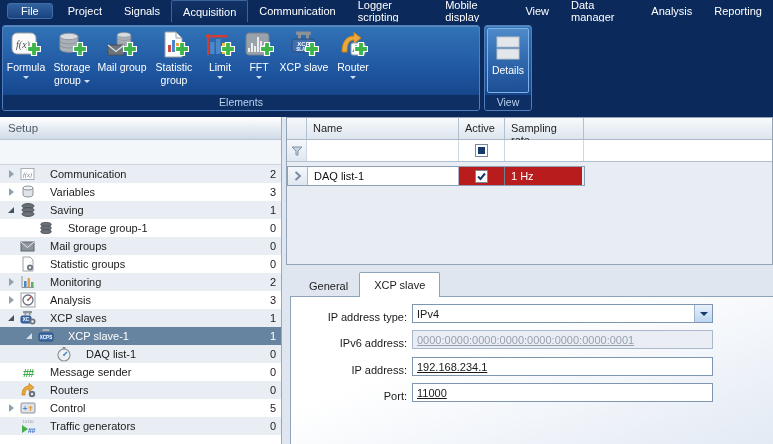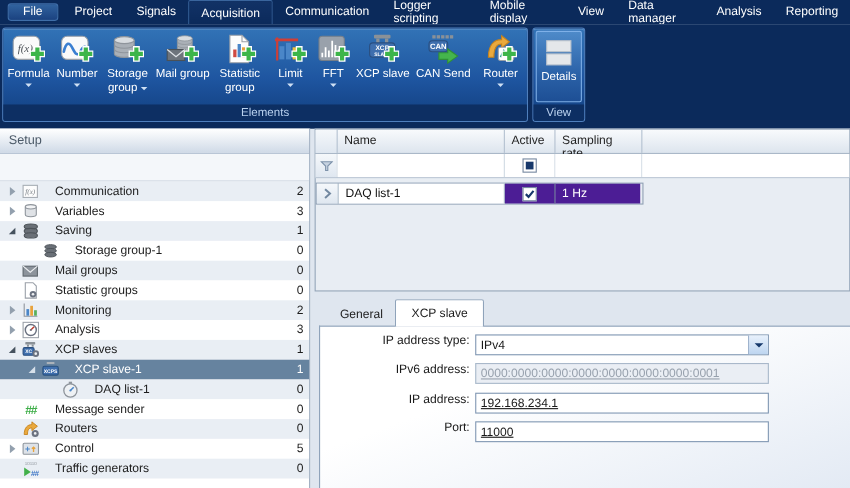--- a/index.html
+++ b/index.html
@@ -46,33 +46,33 @@
   
   .grid{position:absolute;left:286px;top:117px;width:487px;height:148px;box-sizing:border-box;border:1px solid #93a4b8;background:#e8edf3;}
   .ghead{display:flex;height:21px;background:linear-gradient(#f8fafc,#dde5ee);border-bottom:1px solid #aab8c8;}
   .gh{box-sizing:border-box;border-right:1px solid #b3c0d0;font-size:11px;color:#1f1f1f;padding:4px 12px 0 6px;}
   .gfilter{display:flex;height:21px;border-bottom:1px solid #b3c0d0;background:#fff;}
   .gf{box-sizing:border-box;border-right:1px solid #cdd7e2;display:flex;align-items:center;justify-content:center;background:#fff;}
   .ind-cell{background:linear-gradient(#f5f8fb,#dfe7f0) !important;}
   .gdata{display:flex;height:20px;margin-top:4px;width:298px;border:1px solid #8fa0b4;box-sizing:border-box;}
   .gd{box-sizing:border-box;display:flex;align-items:center;font-size:11px;}
   .gd.name{background:#fff;color:#111;padding-left:6px;border-right:1px solid #aab8c8;}
-  .gd.hl{background:#4c1d95;color:#fff;justify-content:center;border-right:1px solid #6d8296;}
+  .gd.hl{background:#b91c1c;color:#fff;justify-content:center;border-right:1px solid #6d8296;}
   .gd.hl.txt{justify-content:flex-start;padding-left:6px;}
   .cb{width:13px;height:13px;box-sizing:border-box;background:#fff;border:1px solid #7688a0;display:flex;align-items:center;justify-content:center;}
   .cb.ind::after{content:"";width:7px;height:7px;background:#17386b;}
   
   .dtabs{position:absolute;left:298px;top:271px;height:26px;display:flex;align-items:flex-end;z-index:2;}
   .dtab{font-size:11px;color:#1c1c1c;padding:5px 11px;}
   .dtab.active{background:#fff;border:1px solid #8fa3ba;border-bottom:none;border-radius:2px 2px 0 0;padding:6px 14px 6px;}
   .dpanel{position:absolute;left:290px;top:296px;width:483px;height:148px;box-sizing:border-box;border-top:1px solid #8fa3ba;border-left:1px solid #8fa3ba;
     background:linear-gradient(160deg,#ffffff 35%,#e3eaf4);}
-  .frow{position:absolute;left:0;display:flex;align-items:flex-start;height:19px;margin-left:20px;}
+  .frow{position:absolute;left:0;display:flex;align-items:flex-end;height:19px;}
   .flabel{width:116px;text-align:right;font-size:11px;color:#1a1a1a;margin-right:5px;white-space:nowrap;}
-  .fld{box-sizing:border-box;width:267px;height:19px;border:1px solid #7f96b2;background:#fff;font-size:11px;color:#1a1a1a;}
+  .fld{box-sizing:border-box;width:301px;height:19px;border:1px solid #7f96b2;background:#fff;font-size:11px;color:#1a1a1a;}
   input.fld{padding:0 4px;font-family:"Liberation Sans",sans-serif;outline:none;text-decoration:underline;}
   input.fld.disabled{background:#eaeef4;color:#97a1ad;border-color:#a9b8ca;}
   .combo{display:flex;align-items:stretch;}
   .combo-text{flex:1;display:flex;align-items:center;padding-left:4px;}
   .combo-btn{width:17px;border-left:1px solid #9fb3cd;background:linear-gradient(#e8f1fc,#bdd5f0);display:flex;align-items:center;justify-content:center;}
   .combo-btn::after{content:"";width:0;height:0;border-left:4px solid transparent;border-right:4px solid transparent;border-top:4px solid #16386b;}
 </style>
 </head>
 <body>
 
@@ -97,29 +97,20 @@
       <div class="rbtn" style="width:44px">
         <svg class="ricon" viewBox="0 0 30 30">
           <rect x="1" y="3" width="24" height="21" rx="5" fill="#fafafa" stroke="#9aa0a8"></rect>
           <text x="12" y="17.5" font-size="10" font-style="italic" font-family="Liberation Serif,serif" fill="#4a4f55" text-anchor="middle">f(x)</text>
           <path d="M20.5 12.5 h5 v4 h4 v5 h-4 v4 h-5 v-4 h-4 v-5 h4 z" fill="#3db54a" stroke="#fff" stroke-width="1.2"></path>
         </svg>
         <div class="rlabel">Formula</div>
         <span class="darr row"></span>
       </div>
 
-      <div class="rbtn" style="width:44px">
-        <svg class="ricon" viewBox="0 0 30 30">
-          <rect x="1" y="3" width="24" height="21" rx="5" fill="#fafafa" stroke="#9aa0a8"></rect>
-          <path d="M3 17 C5 8,8 8,11 14 C13 18,15 22,18 17 C20 13,22 11,24 14" stroke="#3b7fd1" stroke-width="2.4" fill="none" stroke-linecap="round"></path>
-          <path d="M20.5 12.5 h5 v4 h4 v5 h-4 v4 h-5 v-4 h-4 v-5 h4 z" fill="#3db54a" stroke="#fff" stroke-width="1.2"></path>
-        </svg>
-        <div class="rlabel">Number</div>
-        <span class="darr row"></span>
-      </div>
 
       <div class="rbtn" style="width:48px">
         <svg class="ricon" viewBox="0 0 30 30">
           <path d="M3 6.5 V19 a9 3.2 0 0 0 18 0 V6.5" fill="#aab0b7" stroke="#8f959c"></path>
           <path d="M3 10.7 a9 3.2 0 0 0 18 0 M3 14.8 a9 3.2 0 0 0 18 0" fill="none" stroke="#8f959c"></path>
           <ellipse cx="12" cy="6.5" rx="9" ry="3.2" fill="#d8dce0" stroke="#8f959c"></ellipse>
           <path d="M20.5 12.5 h5 v4 h4 v5 h-4 v4 h-5 v-4 h-4 v-5 h4 z" fill="#3db54a" stroke="#fff" stroke-width="1.2"></path>
         </svg>
         <div class="rlabel">Storage</div>
         <div class="rlabel"><span>group</span> <span class="darr"></span></div>
@@ -181,35 +172,20 @@
           <rect x="9" y="5" width="3" height="4" fill="#8a9198"></rect>
           <rect x="17" y="5" width="3" height="4" fill="#8a9198"></rect>
           <rect x="3" y="9" width="23" height="13" rx="3" fill="#3f6fae" stroke="#2a4f80"></rect>
           <text x="14.5" y="15.5" font-size="6" font-weight="bold" fill="#fff" text-anchor="middle" font-family="Liberation Sans,sans-serif">XCP</text>
           <text x="14.5" y="21" font-size="4.5" font-weight="bold" fill="#fff" text-anchor="middle" font-family="Liberation Sans,sans-serif">SLAVE</text>
           <path d="M20.5 12.5 h5 v4 h4 v5 h-4 v4 h-5 v-4 h-4 v-5 h4 z" fill="#3db54a" stroke="#fff" stroke-width="1.2"></path>
         </svg>
         <div class="rlabel">XCP slave</div>
       </div>
 
-      <div class="rbtn" style="width:58px">
-        <svg class="ricon" viewBox="0 0 30 30">
-          <g fill="#8a9198">
-            <rect x="5" y="2" width="3" height="3"></rect>
-              <rect x="9" y="2" width="3" height="3"></rect>
-              <rect x="13" y="2" width="3" height="3"></rect>
-              <rect x="17" y="2" width="3" height="3"></rect>
-              <rect x="21" y="2" width="3" height="3"></rect>
-          </g>
-          <rect x="2" y="7" width="17" height="10" rx="3" fill="#3f6fae" stroke="#2a4f80"></rect>
-          <text x="10.5" y="14.5" font-size="7" font-weight="bold" fill="#fff" text-anchor="middle" font-family="Liberation Sans,sans-serif">CAN</text>
-          <polygon points="11,18 19,18 19,14.5 28,21 19,27.5 19,24 11,24" fill="#45b54d" stroke="#2f8f38"></polygon>
-        </svg>
-        <div class="rlabel">CAN Send</div>
-      </div>
 
       <div class="rbtn" style="width:46px">
         <svg class="ricon" viewBox="0 0 30 30">
           <path d="M4 22 C4 11,9 6,16 6 L16 2.5 23 8 16 13.5 16 10 C11 10,9 14,9 22 Z" fill="#eaa93d" stroke="#c5821c"></path>
           <rect x="13" y="13" width="14" height="12" rx="2" fill="#fdfdfd" stroke="#9aa0a8"></rect>
           <polyline points="15,22 18,16 21,20 24,14.5 26,18" fill="none" stroke="#2a9d8f" stroke-width="1.5"></polyline>
           <path d="M20.5 12.5 h5 v4 h4 v5 h-4 v4 h-5 v-4 h-4 v-5 h4 z" fill="#3db54a" stroke="#fff" stroke-width="1.2"></path>
         </svg>
         <div class="rlabel">Router</div>
         <span class="darr row"></span>

